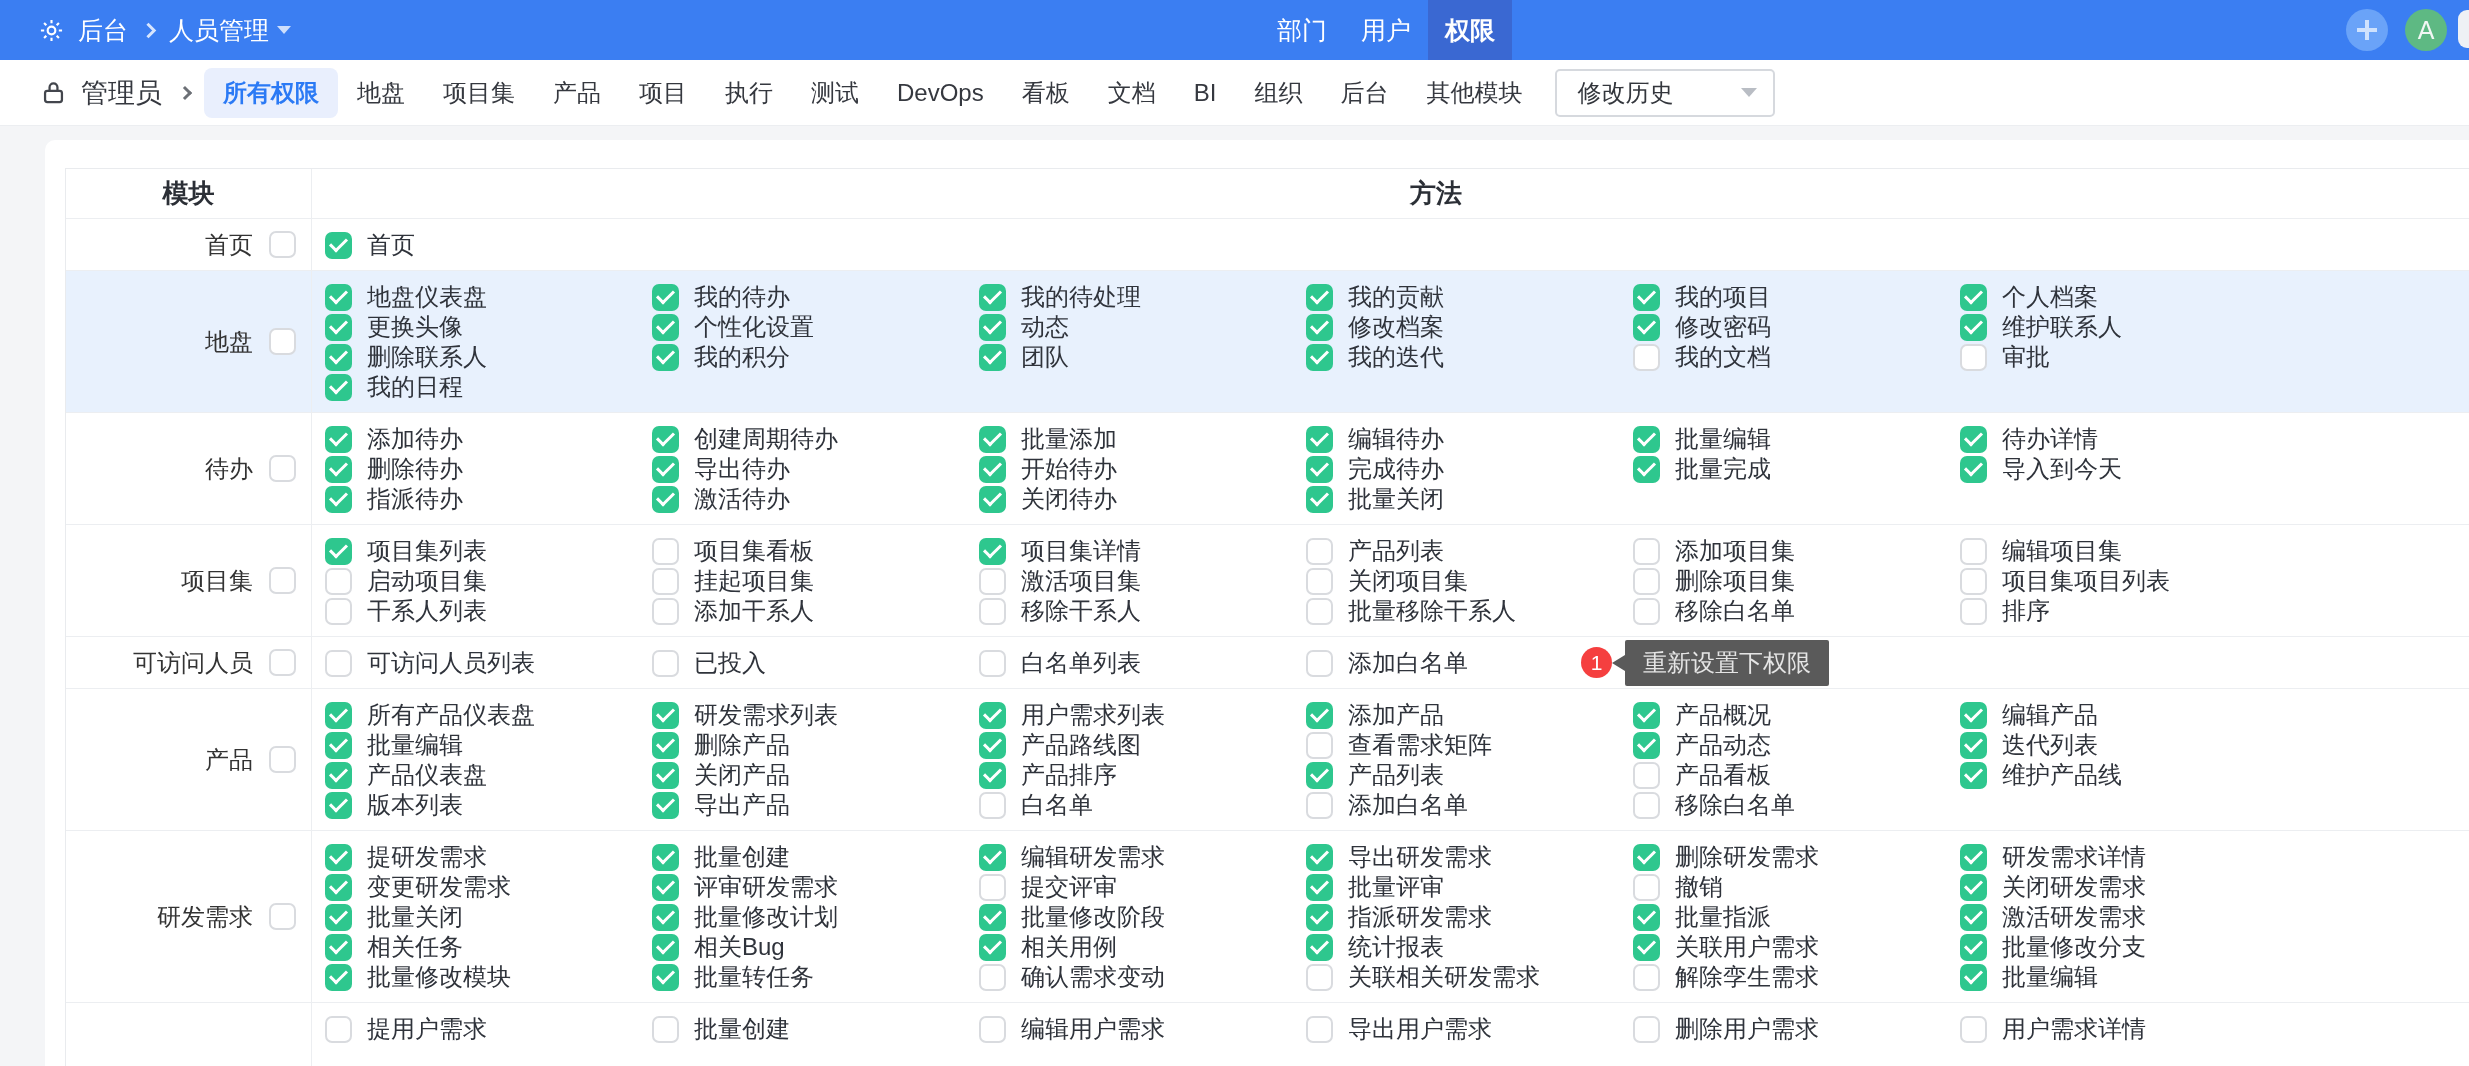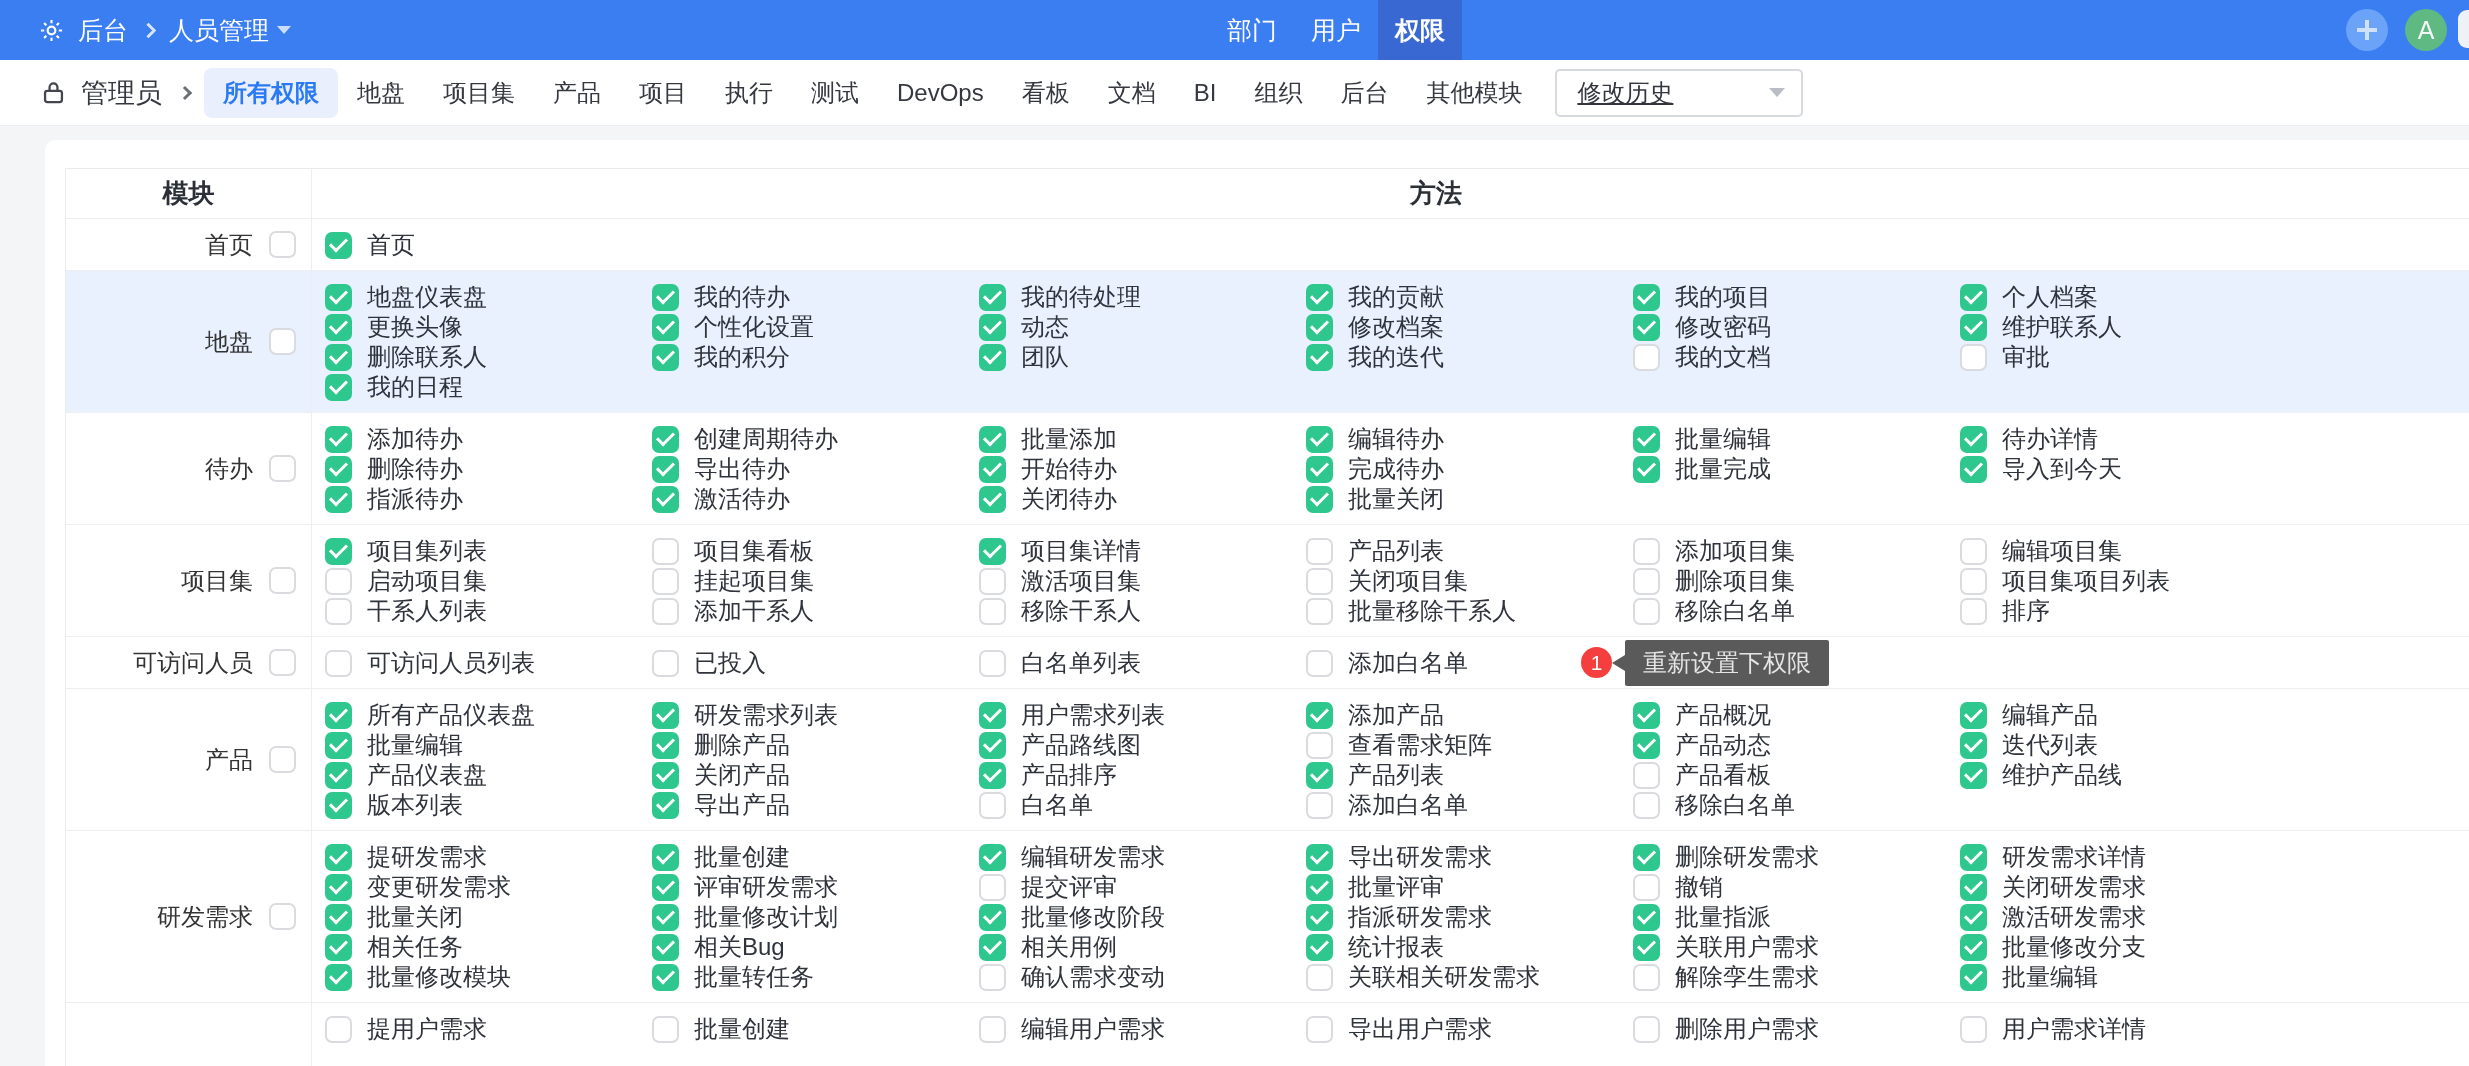--- a/index.html
+++ b/index.html
@@ -5,39 +5,39 @@
   * { margin:0; padding:0; box-sizing:border-box; }
   html,body { width:2469px; height:1066px; overflow:hidden;
     font-family:"Liberation Sans","DejaVu Sans",sans-serif; background:#f4f5f7; }
 
   
   .topbar { position:relative; height:60px; background:#3b7ef2; color:#fff; }
   .breadcrumb { position:absolute; left:38px; top:0; height:60px; display:flex; align-items:center; gap:13px; font-size:25px; }
   .crumb-sep { width:11px; height:11px; border-top:3px solid rgba(255,255,255,.8); border-right:3px solid rgba(255,255,255,.8); transform:rotate(45deg); margin:0 2px; }
   .crumb-item { display:flex; align-items:center; cursor:pointer; }
   .caret-down-w { width:0; height:0; border-left:7px solid transparent; border-right:7px solid transparent; border-top:8px solid rgba(255,255,255,.75); margin-left:8px; }
-  .topbar-tabs { position:absolute; left:1210px; top:0; height:60px; display:flex; align-items:stretch; }
+  .topbar-tabs { position:absolute; left:1260px; top:0; height:60px; display:flex; align-items:stretch; }
   .topbar-tab { display:flex; align-items:center; padding:0 17px; font-size:25px; cursor:pointer; }
   .topbar-tab.active { background:#3a68d2; font-weight:bold; }
   .topbar-right { position:absolute; right:22px; top:0; height:60px; display:flex; align-items:center; gap:17px; }
   .circle-btn { width:42px; height:42px; border-radius:50%; background:#6aa3f8; position:relative; cursor:pointer; }
   .circle-btn::before, .circle-btn::after { content:""; position:absolute; background:#cfe2fd; }
   .circle-btn::before { left:11px; top:19px; width:20px; height:4px; }
   .circle-btn::after { left:19px; top:11px; width:4px; height:20px; }
   .avatar { width:42px; height:42px; border-radius:50%; background:#5eb983; display:flex; align-items:center; justify-content:center; font-size:25px; color:#f2f7f4; cursor:pointer; }
   .edge-sliver { position:absolute; right:0; top:10px; width:11px; height:38px; background:#eef1f5; border-radius:9px 0 0 9px; cursor:pointer; }
 
   
   .subnav { height:66px; background:#fff; display:flex; align-items:center; padding-left:40px; border-bottom:1px solid #eceef1; }
   .role-group { display:flex; align-items:center; gap:14px; font-size:27px; color:#35383f; }
   .chev-right { width:10px; height:10px; border-top:3px solid #6c7076; border-right:3px solid #6c7076; transform:rotate(45deg); margin:0 4px; }
   .view-tabs { display:flex; align-items:center; margin-left:10px; }
   .view-tab { font-size:24px; color:#35383f; padding:9px 19px; border-radius:8px; cursor:pointer; white-space:nowrap; }
   .view-tab.active { background:#e9effd; color:#2b7af5; font-weight:bold; }
-  .dropdown { margin-left:14px; width:248px; height:48px; border:2px solid #d6d9de; border-radius:5px; background:#fff; display:flex; align-items:center; justify-content:space-between; padding:0 16px 0 20px; font-size:24px; color:#33363c; cursor:pointer;text-decoration:underline; }
+  .dropdown { margin-left:14px; width:220px; height:48px; border:2px solid #d6d9de; border-radius:5px; background:#fff; display:flex; align-items:center; justify-content:space-between; padding:0 16px 0 20px; font-size:24px; color:#33363c; cursor:pointer; }
   .caret-down-g { width:0; height:0; border-left:8px solid transparent; border-right:8px solid transparent; border-top:9px solid #b9bdc4; }
 
   
   .card { margin:14px 0 0 45px; width:2424px; height:926px; background:#fff; border-radius:10px 0 0 0; overflow:hidden; }
   .perm-table { margin:28px 0 0 20px; width:2495px; border-top:1px solid #e9ebee; border-left:1px solid #e9ebee; }
   .t-row { display:flex; border-bottom:1px solid #eceef1; position:relative; }
   .t-row.highlight { background:#e8f1fd; }
   .module-cell { width:246px; flex:none; display:flex; align-items:center; justify-content:flex-end; gap:16px; padding-right:15px; border-right:1px solid #eceef1; font-size:24px; color:#333; }
   .methods-cell { flex:1; position:relative; }
   .t-header .module-cell { justify-content:center; padding-right:0; font-weight:bold; font-size:26px; color:#2b2f36; }

